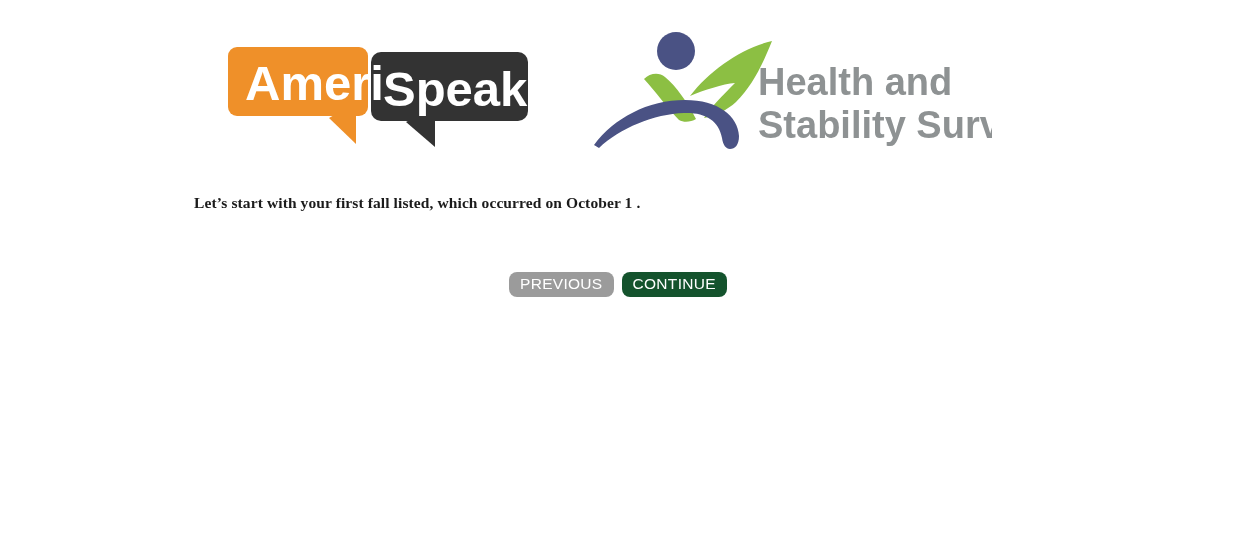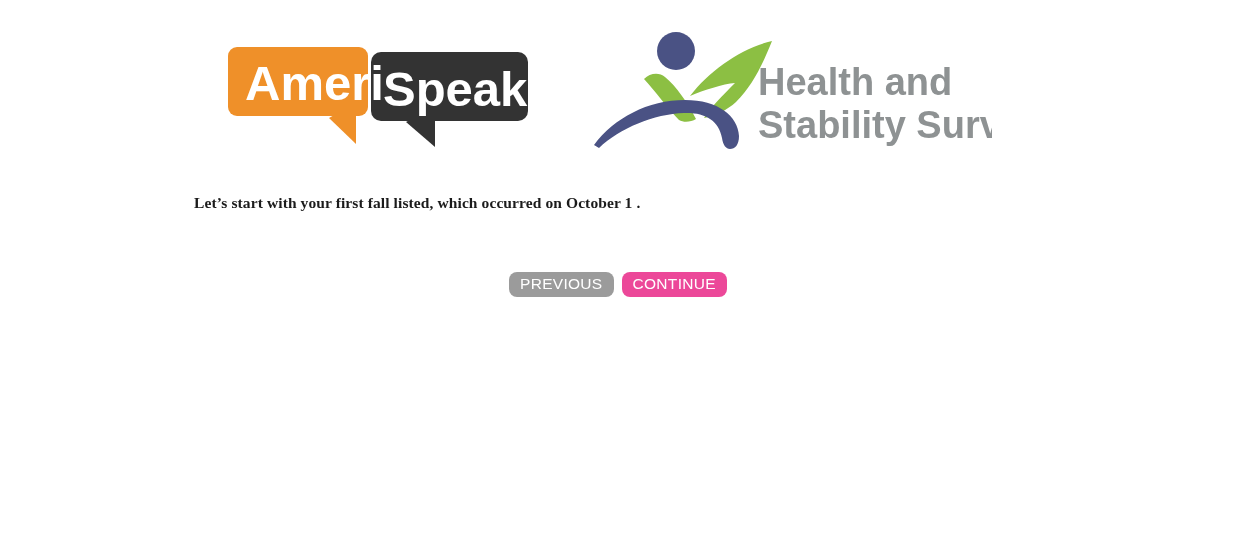--- a/index.html
+++ b/index.html
@@ -80,21 +80,21 @@
     line-height: 16px;
     color: #ffffff;
     cursor: pointer;
     letter-spacing: 0.3px;
     text-align: center;
   }
   .nav-btn.previous {
     background: #9b9b9b;
   }
   .nav-btn.continue {
-    background: #ec4899;
+    background: #14532d;
   }
 </style>
 </head>
 <body>
 
 <div class="logo-band">
 
   <div class="amerispeak-logo">
     <svg width="300" height="105" viewBox="0 0 300 105" xmlns="http://www.w3.org/2000/svg">
 

